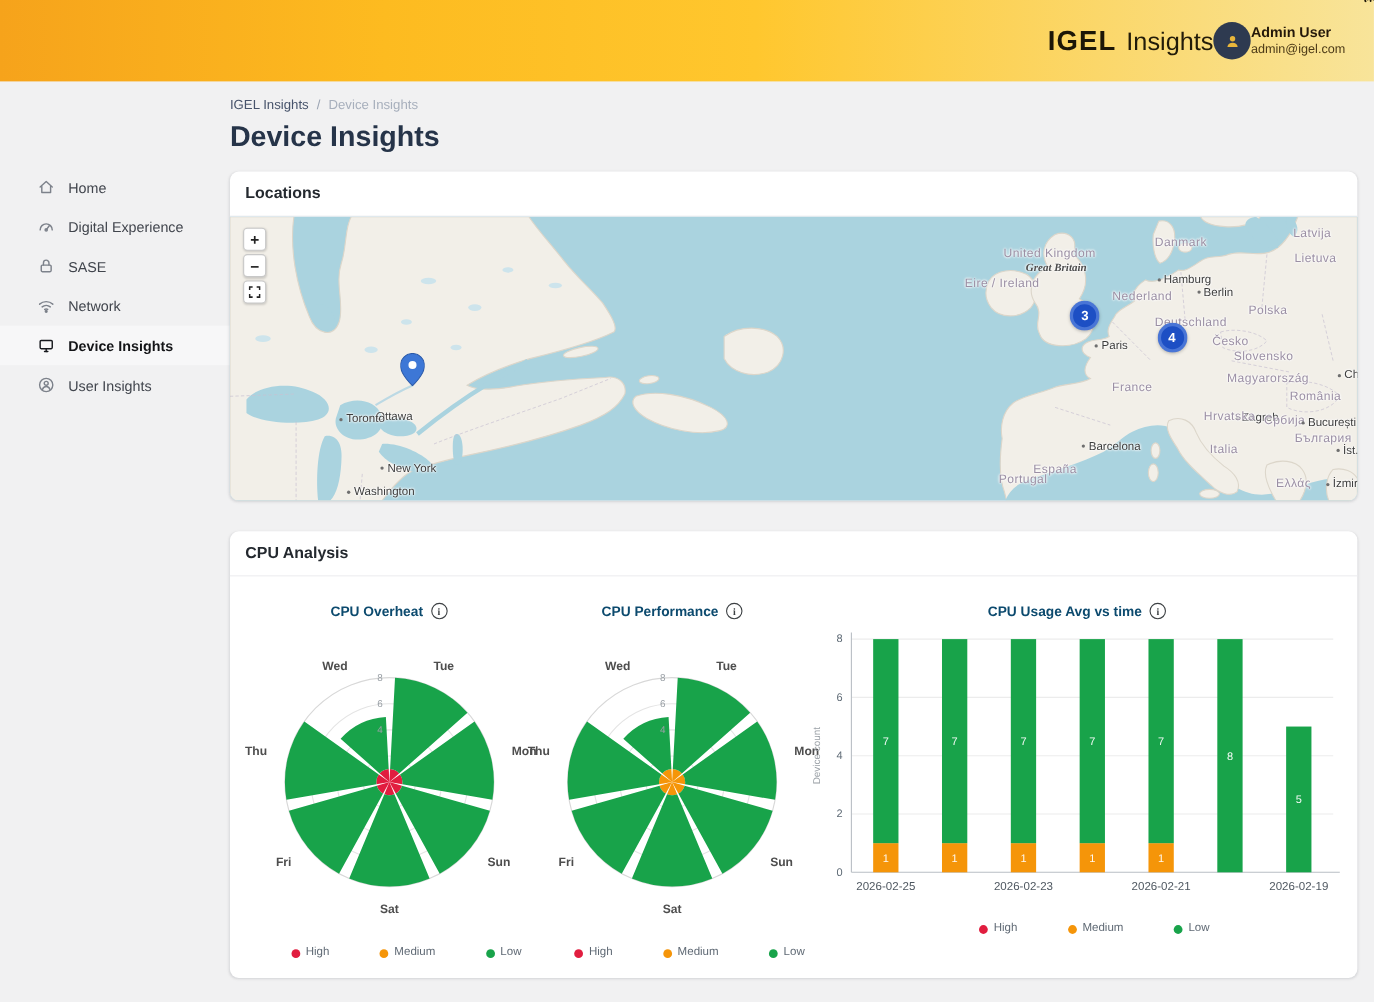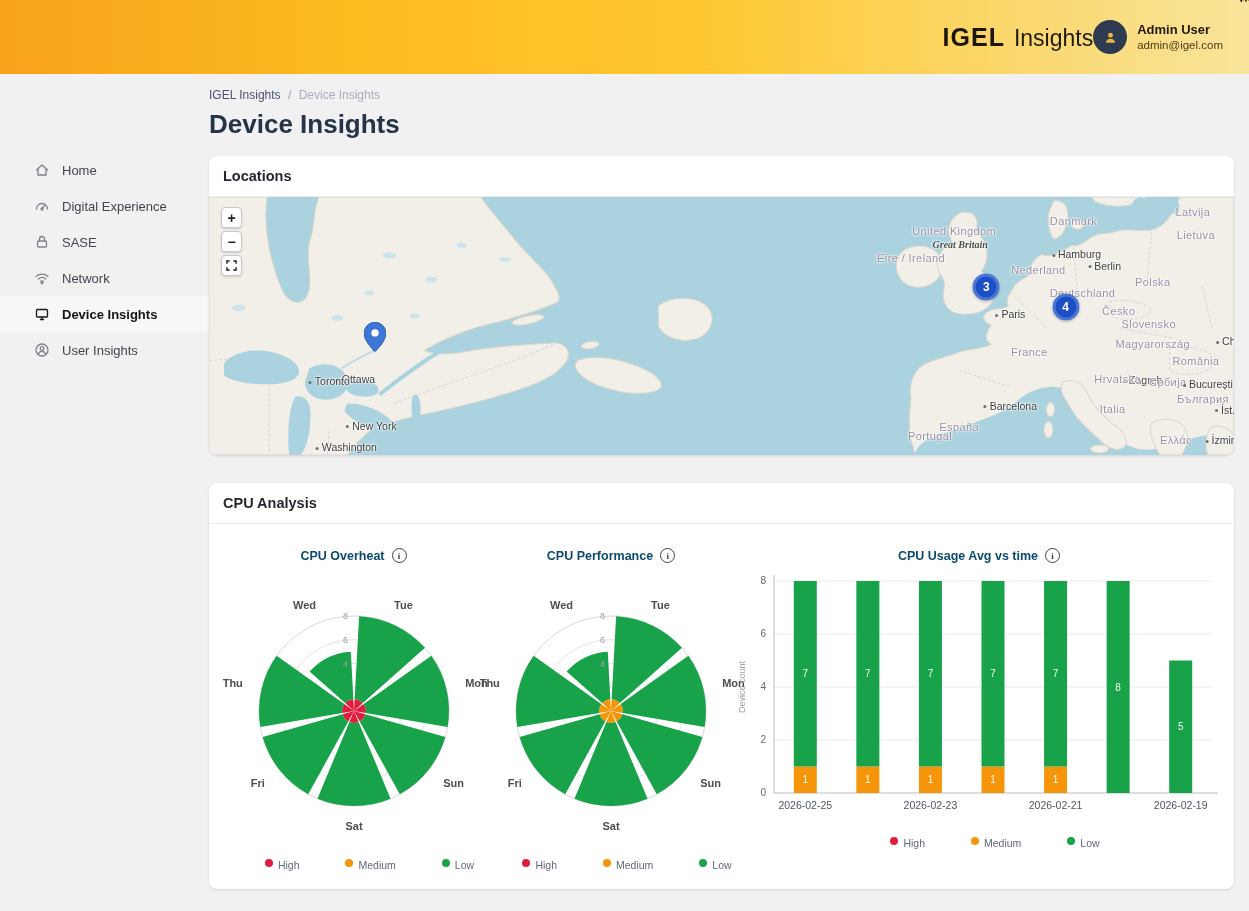--- a/index.html
+++ b/index.html
@@ -4,21 +4,21 @@
 <style>
   * { box-sizing: border-box; margin: 0; padding: 0; }
   html,body { width:1249px; height:911px; overflow:hidden; font-family:"Liberation Sans", sans-serif; background:#f1f1f2; }
 
   
   .app-header{ position:relative; height:74px; background:linear-gradient(90deg,#f6a31b 0%,#fdbb20 28%,#ffc72e 55%,#f8e49a 100%); display:flex; align-items:center; justify-content:flex-end; padding:0 26px 0 30px; }
   .logo{ display:flex; align-items:baseline; gap:9px; }
   .logo-brand{ position:relative; font-size:25px; font-weight:700; letter-spacing:1px; color:#1c1607; }
   .logo-spark{ position:absolute; top:-9px; right:-4px; }
   .logo-product{ font-size:23px; font-weight:400; color:#221b09; }
-  .user-chip{ display:flex; align-items:center; gap:10px; cursor:pointer; }
+  .user-chip{ display:flex; align-items:center; cursor:pointer; }
   .avatar{ width:34px; height:34px; border-radius:50%; background:#2e3a50; display:flex; align-items:center; justify-content:center; }
   .user-texts{ line-height:1.25; }
   .user-name{ font-size:13px; font-weight:700; color:#24180a; }
   .user-email{ font-size:11.5px; color:#4c3a16; }
 
   
   .layout{ display:flex; height:837px; }
   .sidebar{ width:209px; padding-top:78px; flex:0 0 209px; }
   .side-item{ display:flex; align-items:center; gap:12px; height:36px; padding-left:34px; font-size:13px; color:#41454d; cursor:pointer; }
   .side-item svg{ flex:0 0 16px; }
@@ -48,21 +48,21 @@
   .pin{ position:absolute; transform:translate(-50%,-100%); z-index:20; cursor:pointer; }
 
   
   .charts-row{ display:flex; padding:10px 12px 6px 12px; }
   .chart-panel{ display:flex; flex-direction:column; align-items:center; }
   .chart-panel.p1{ width:265px; } .chart-panel.p2{ width:250px; } .chart-panel.p3{ flex:1; }
   .chart-title-row{ display:flex; align-items:center; gap:7px; margin:14px 0 2px 0; }
   .chart-title{ font-size:12.5px; font-weight:700; color:#0c4a6e; }
   .info-icon{ width:15px; height:15px; border:1.3px solid #3c4043; border-radius:50%; color:#3c4043; font-size:9px; font-weight:700; font-family:"Liberation Serif",serif; display:flex; align-items:center; justify-content:center; cursor:pointer; }
   .legend{ display:flex; gap:14px; justify-content:center; margin:4px 0 12px 0; }
-  .legend-item{ display:flex; align-items:flex-start; gap:5px; font-size:10.5px; color:#606a75; cursor:pointer;margin-left:32px; }
+  .legend-item{ display:flex; align-items:flex-end; gap:5px; font-size:10.5px; color:#606a75; cursor:pointer;margin-left:32px; }
   .legend-dot{ width:8px; height:8px; border-radius:50%; }
 </style>
 </head>
 <body>
 
 <header class="app-header">
   <div class="logo">
     <span class="logo-brand">IGEL</span>
     <svg class="logo-spark" width="14" height="11" viewBox="0 0 14 11">
       <g stroke="#1c1607" stroke-width="1.6" stroke-linecap="round">

